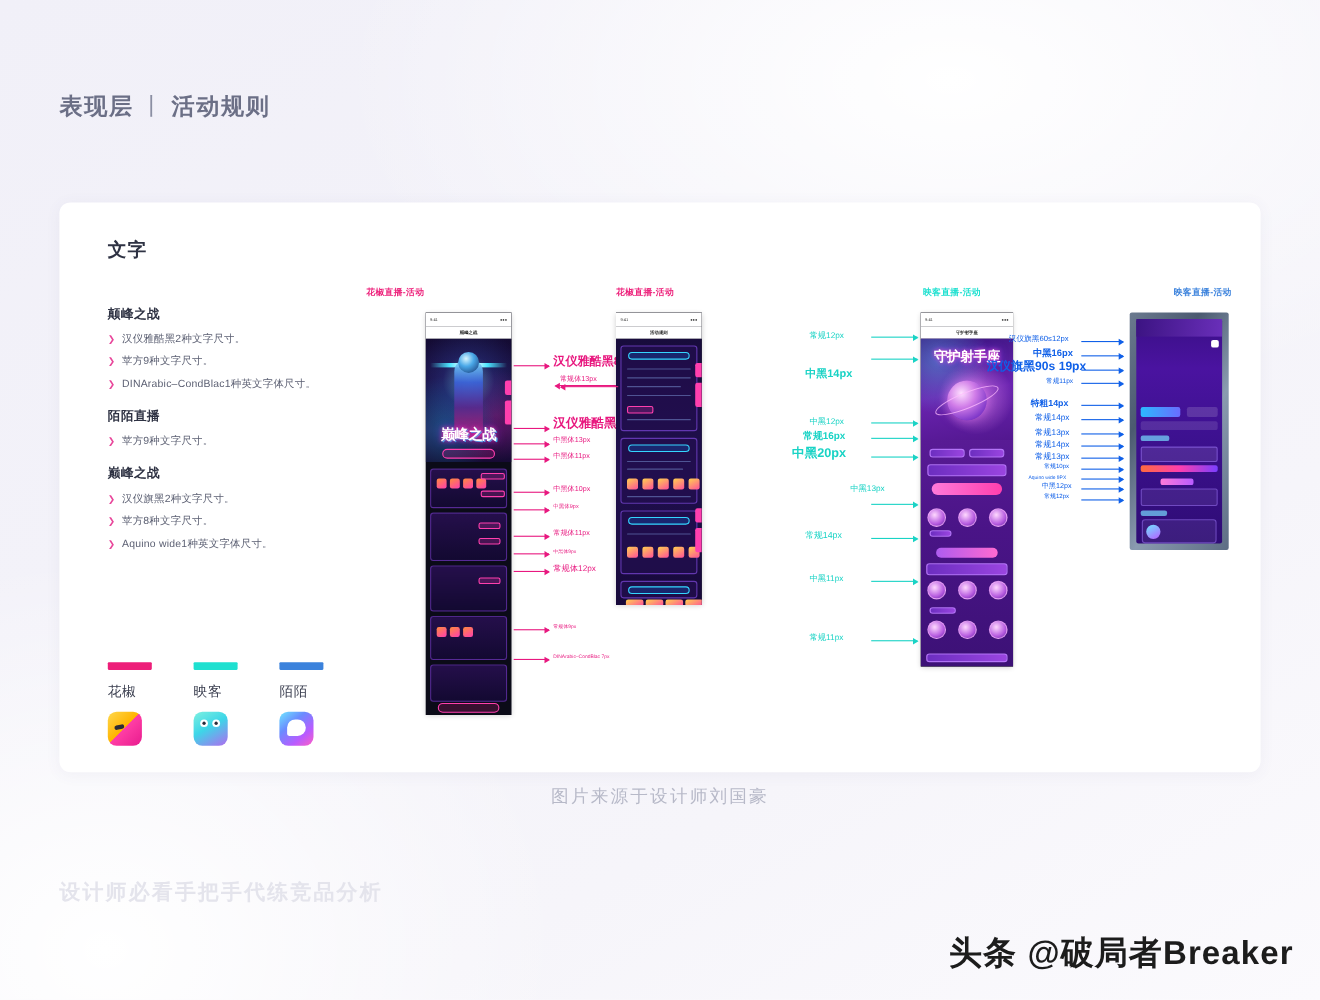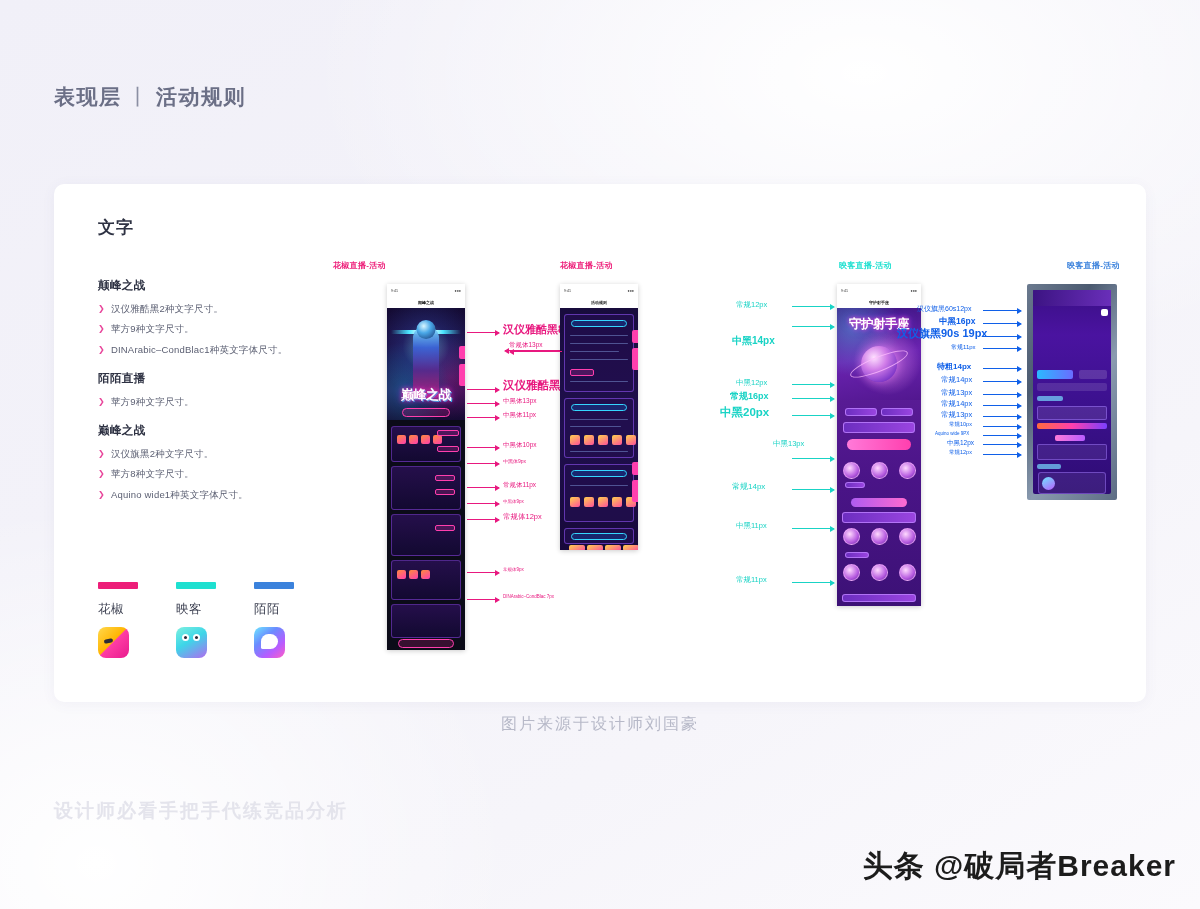--- a/index.html
+++ b/index.html
@@ -45,21 +45,21 @@
   }
   .spec-li {
     display: flex; align-items: flex-start; gap: 6px;
     font-size: 9.5px; color: #5c6073; line-height: 1.5;
     margin-bottom: 6px; letter-spacing: .2px;
   }
   .spec-li .chev { color: #e8459a; font-size: 8px; line-height: 1.7; flex: none; }
 
   
   .legend { position: absolute; left: 44px; top: 398px; display: flex; gap: 26px; }
-  .legend-item { width: 52px; text-align: left; }
+  .legend-item { width: 52px; text-align: left; margin-top: 20px; }
   .legend-swatch { width: 40px; height: 7px; border-radius: 1px; }
   .legend-name {
     margin-top: 12px; font-size: 12.5px; color: #3a3e4f;
     font-weight: 500; letter-spacing: .5px;
   }
   .legend-icon {
     margin-top: 9px; width: 31px; height: 31px; border-radius: 8px;
     position: relative; overflow: hidden;
   }
   .ic-huajiao { background: linear-gradient(135deg,#ffd84d 0%,#ffb400 48%,#ff3ea5 49%,#e81b8e 100%); }

